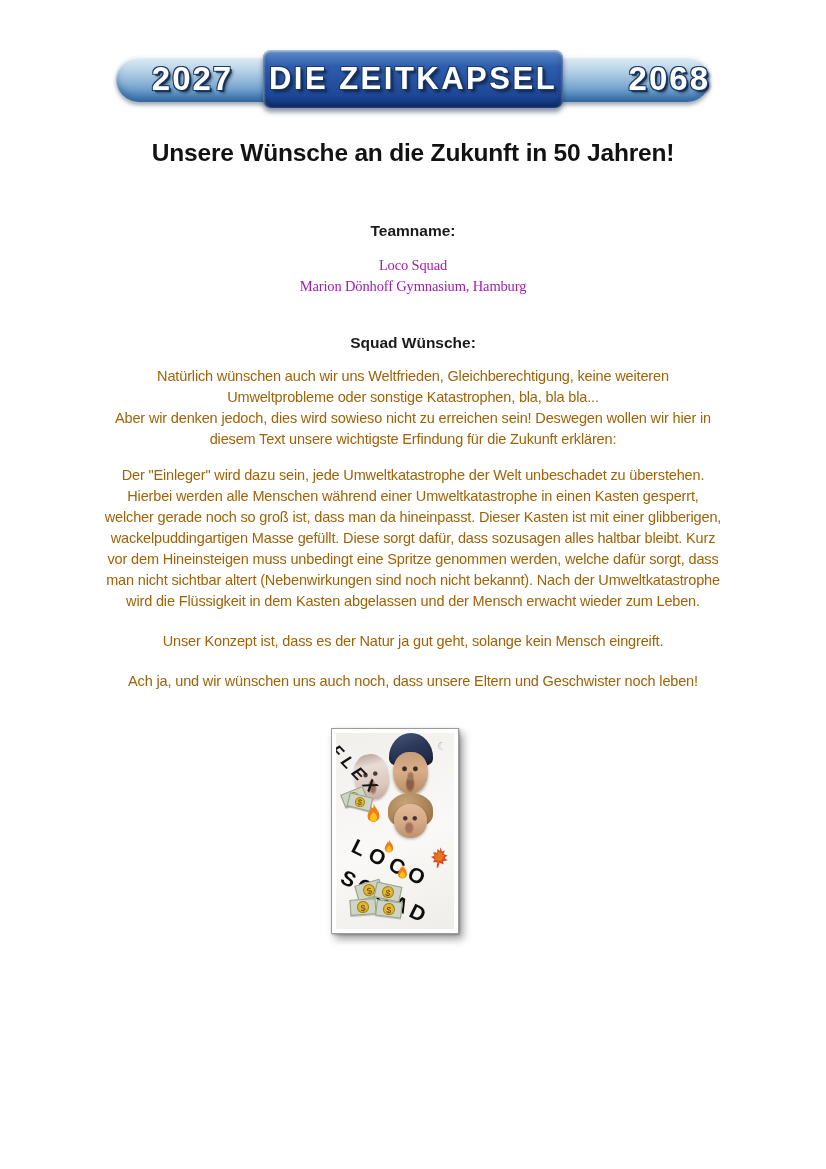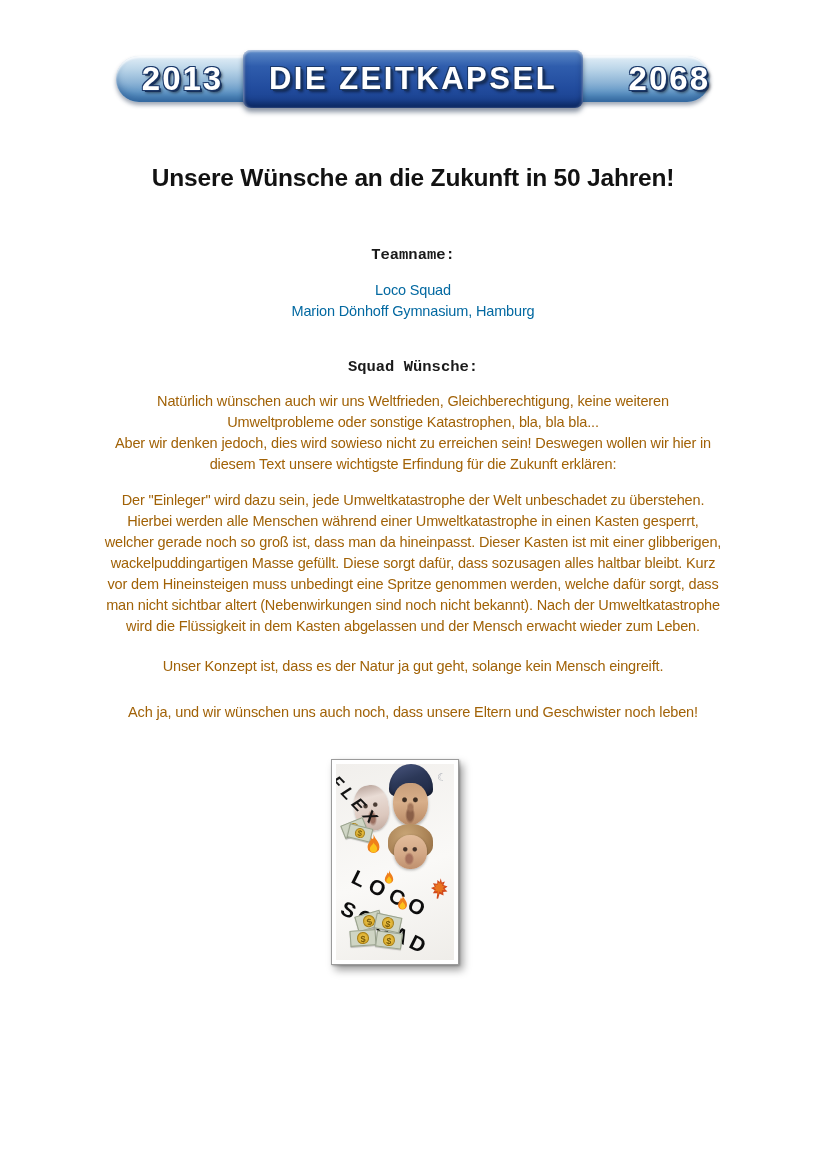--- a/index.html
+++ b/index.html
@@ -12,43 +12,43 @@
   .banner { width:594px; margin:50px auto 0; height:58px; display:flex; align-items:center; position:relative; }
   .pill {
     height:46px; display:flex; align-items:center; justify-content:center; z-index:1;
     background:linear-gradient(180deg,#e2eef7 0%,#bcd6e9 28%,#8db4d6 58%,#5d93c4 82%,#4ا80b6 100%);
     background:linear-gradient(180deg,#e2eef7 0%,#bcd6e9 28%,#8db4d6 58%,#5d93c4 82%,#4780b4 100%);
     box-shadow:0 3px 4px rgba(40,60,90,.45), inset 0 2px 2px rgba(255,255,255,.85), inset 0 -5px 7px rgba(25,70,130,.45);
   }
   .pill-left  { flex:1; border-radius:23px 5px 5px 23px; margin-right:-6px; }
   .pill-right { flex:1; border-radius:5px 23px 23px 5px; margin-left:-6px;justify-content:flex-end; }
   .banner-center {
-    width:340px; height:58px; z-index:2; display:flex; align-items:center; justify-content:center;
+    width:300px; height:58px; z-index:2; display:flex; align-items:center; justify-content:center;
     background:linear-gradient(180deg,#5e8cc9 0%,#2f5dad 28%,#224c9e 65%,#183e8a 100%);
     border-radius:8px;
     box-shadow:0 4px 5px rgba(20,40,70,.5), inset 0 2px 2px rgba(255,255,255,.4), inset 2px 0 2px rgba(255,255,255,.25), inset -2px 0 2px rgba(255,255,255,.15), inset 0 -5px 6px rgba(0,20,60,.55);
   }
   .banner-text {
     color:#ffffff; font-weight:bold; letter-spacing:2px; white-space:nowrap;
     text-shadow:-1px -1px 0 #1c3a6b, 1px -1px 0 #1c3a6b, -1px 1px 0 #1c3a6b,
                 2px 2px 0 #16305c, 3px 3px 3px rgba(0,0,0,.5);
   }
   .year-text   { font-size:33px; }
   .center-text { font-size:31px; letter-spacing:2.5px; }
   
   .doc { width:622px; margin:0 auto; text-align:center; }
-  .doc-title { margin-top:57px; font-size:24.5px; letter-spacing:-0.2px; line-height:26px; font-weight:bold; color:#121212; }
-  .h-small { font-size:15.5px; font-weight:bold; color:#1a1a1a; line-height:21px;font-family:Liberation Mono, monospace; }
+  .doc-title { margin-top:32px; font-size:24.5px; letter-spacing:-0.2px; line-height:26px; font-weight:bold; color:#121212; }
+  .h-small { font-size:15.5px; font-weight:bold; color:#1a1a1a; line-height:21px; }
   .team-label { margin-top:54px; }
-  .team-line { font-size:14.5px; color:#0369a1; line-height:21px; letter-spacing:-0.15px; }
+  .team-line { font-size:14.5px; color:#a21caf; line-height:21px; letter-spacing:-0.15px;font-family:Liberation Serif, serif; }
   .team-name { margin-top:14px; }
   .wishes-heading { margin-top:35px; }
   .body-p { font-size:14.5px; color:#a16207; line-height:21px; letter-spacing:-0.15px; }
   .p0 { margin-top:13px; } .p1 { } .p2 { margin-top:15px; }
-  .p3 { margin-top:19px; }  .p4 { margin-top:25px; }
+  .p3 { margin-top:19px; }  .p4 { margin-top:19px; }
   
   .photo-frame {
     margin:36px 0 0 331px; width:128px; height:206px; background:#ffffff;
     border:1px solid #9b9b9b; padding:4px;
     box-shadow:4px 5px 8px rgba(0,0,0,.38), 1px 1px 2px rgba(0,0,0,.25);
   }
   .collage { position:relative; width:118px; height:196px; background:linear-gradient(160deg,#f1efec 0%,#faf9f7 55%,#efede9 100%); overflow:hidden; }
   .crescent { position:absolute; left:101px; top:7px; font-size:11px; color:#a8adb5; z-index:5; }
   .graffiti {
     position:absolute; left:4px; top:8px; z-index:6; transform:rotate(46deg); transform-origin:0 0;
@@ -134,21 +134,21 @@
   .money-cluster .m3 { left:2px;  top:18px; transform:rotate(-4deg); }
   .money-cluster .m4 { left:28px; top:20px; transform:rotate(7deg); }
 </style>
 </head>
 <body>
 
 <div class="page">
 
   <header class="banner">
     <div class="pill pill-left">
-      <span class="banner-text year-text">2013</span>
+      <span class="banner-text year-text">2027</span>
     </div>
     <div class="banner-center">
       <span class="banner-text center-text">DIE ZEITKAPSEL</span>
     </div>
     <div class="pill pill-right">
       <span class="banner-text year-text">2068</span>
     </div>
   </header>
 
   <main class="doc">

